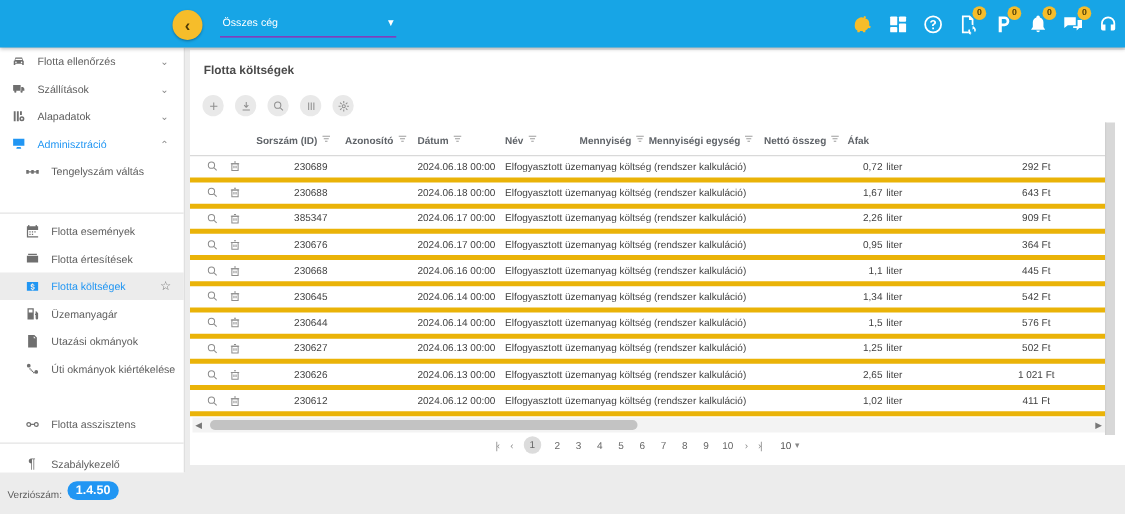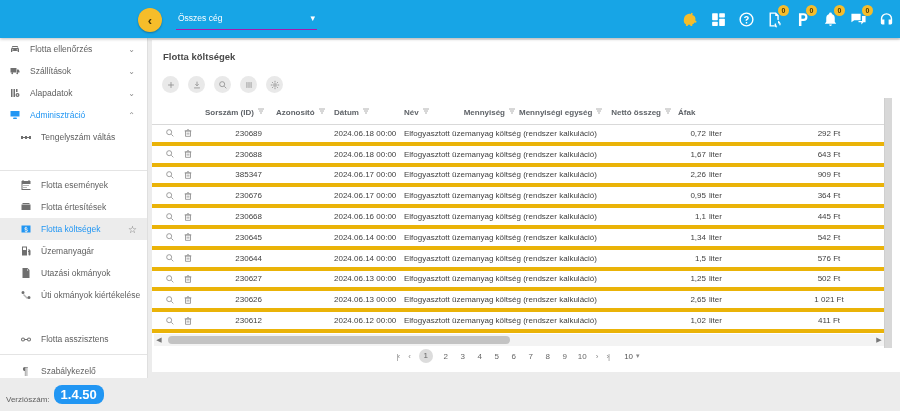--- a/index.html
+++ b/index.html
@@ -24,21 +24,21 @@
   .sb-item .sb-ic svg { width:12px; height:12px; fill:currentColor; }
   .sb-item .sb-lbl { margin-left:9px; white-space:nowrap; }
   .sb-item .sb-chev { margin-left:auto; margin-right:12px; color:#8a8a8a; font-size:8px; }
   .sb-item.active { color:#2196f3; }
   .sb-item.active .sb-ic { color:#2196f3; }
   .sb-item.selected { background:#ececec; color:#2196f3; }
   .sb-item.selected .sb-ic { color:#2196f3; }
   .sb-item .sb-star { margin-left:auto; margin-right:10px; color:#707070; font-size:10px; }
   .sb-divider { position:absolute; left:0; width:147px; height:1px; background:#e4e4e4; }
   .version-row { position:absolute; left:6px; top:385px; display:flex; align-items:flex-end; gap:4px; font-size:8px; color:#5e5e5e; }
-  .version-pill { background:#2196f3; color:#fff; font-size:13px; font-weight:bold; border-radius:8px; padding:2px 7px; }
+  .version-pill { background:#2196f3; color:#fff; font-size:10px; font-weight:bold; border-radius:8px; padding:2px 7px; }
 
   
   .card { position:absolute; left:152px; top:40px; width:748px; height:332px; background:#fff; z-index:1; }
   .page-title { position:absolute; left:11px; top:11px; font-size:9.5px; font-weight:bold; color:#4a4a4a; }
   .toolbar { position:absolute; left:10px; top:36px; display:flex; gap:9px; }
   .tool-btn { width:17px; height:17px; border-radius:50%; background:#e9e9e9; display:flex; align-items:center; justify-content:center; color:#8f8f8f; cursor:pointer; }
   .tool-btn svg { width:10px; height:10px; fill:none; stroke:currentColor; stroke-width:2; }
 
   
   .thead { position:absolute; left:0; top:60px; width:732px; height:25px; display:flex; align-items:center; border-bottom:1px solid #d9d9d9; font-size:8px; font-weight:bold; color:#5f6368; overflow:hidden; }

